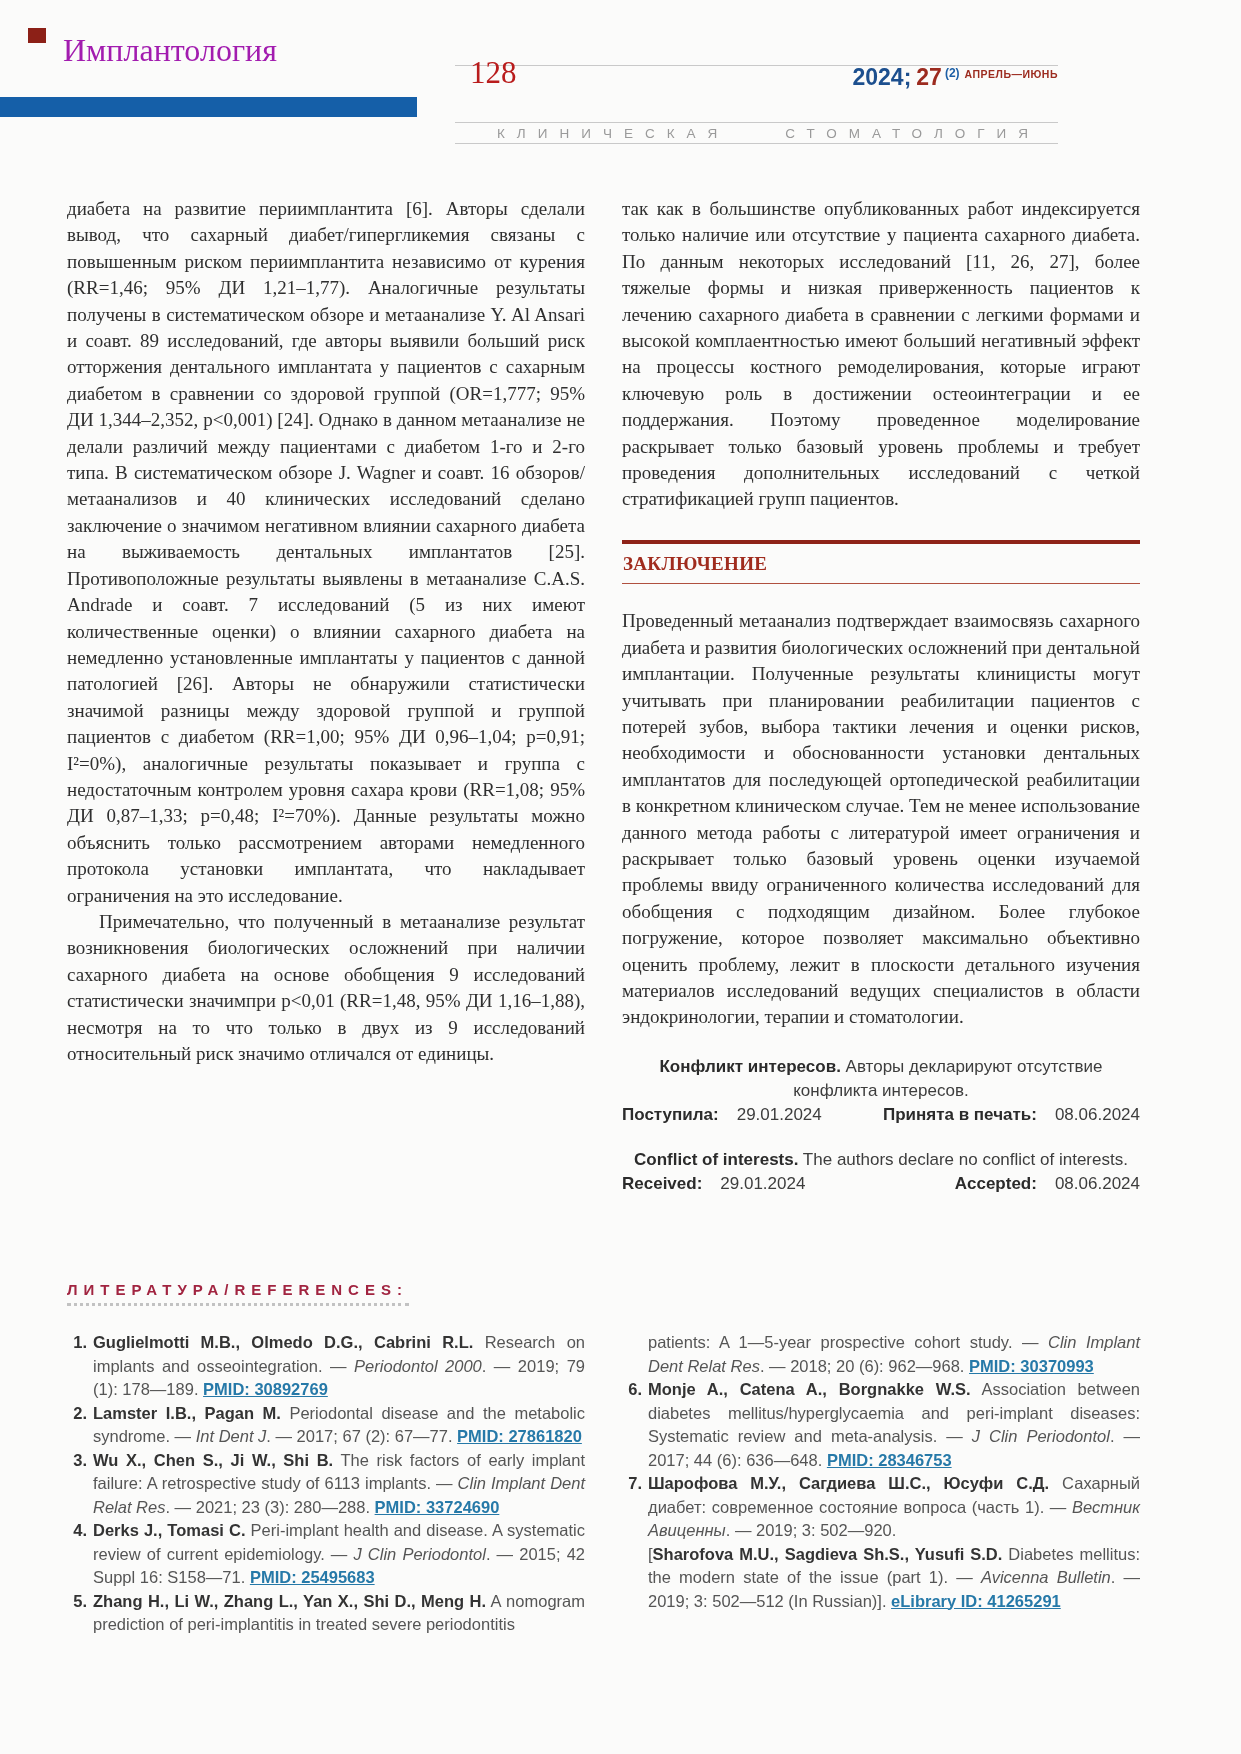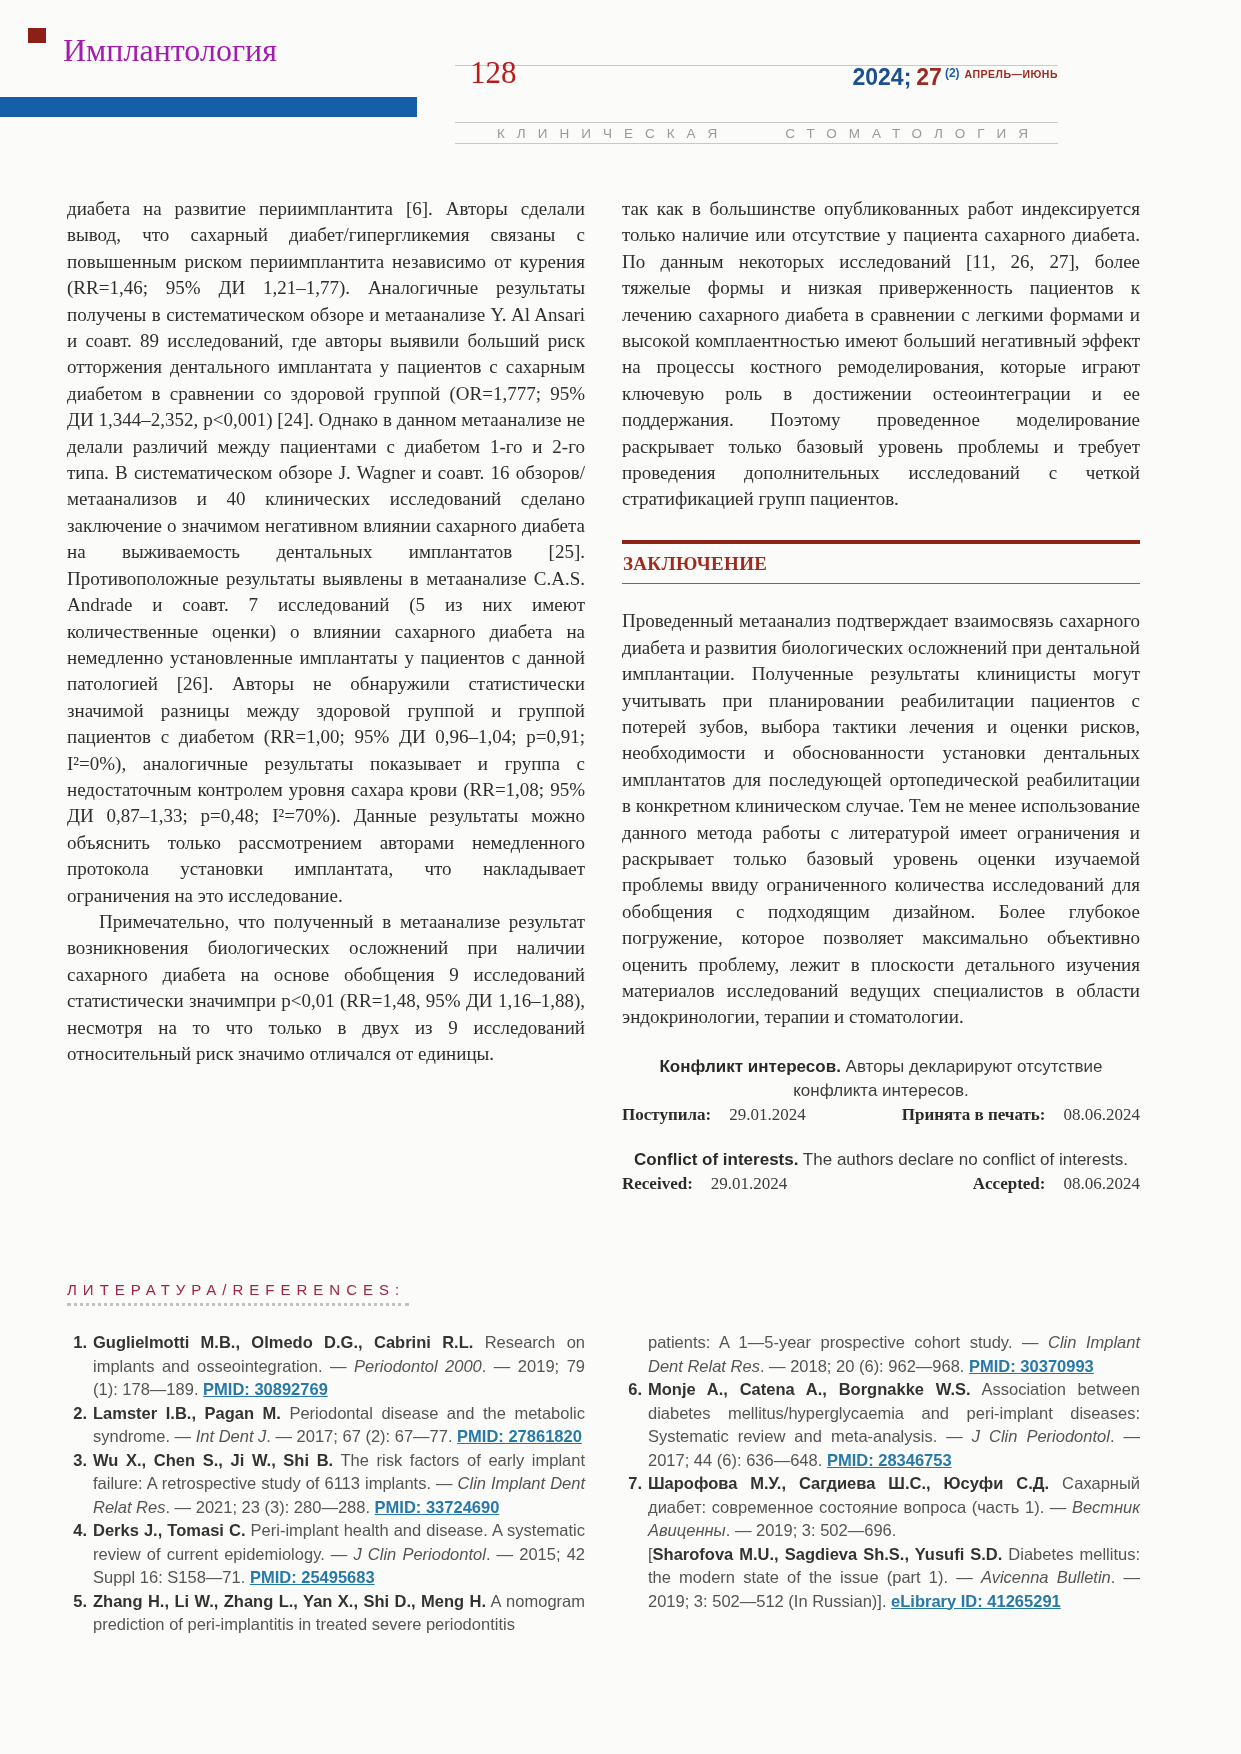--- a/index.html
+++ b/index.html
@@ -20,26 +20,26 @@
   .columns{position:absolute;left:67px;top:196px;width:1073px;display:flex;gap:37px}
   .col{width:518px;font-size:19px;line-height:26.4px;text-align:justify}
   .para{margin:0}
   .para.indent{text-indent:32px}
   .concl-block{margin-top:27px;margin-bottom:24px}
   .rule-thick{height:4px;background:#8e2318}
   .concl-title{font-weight:bold;color:#a02c1e;font-size:19px;padding:7px 0 6px 1px;letter-spacing:.3px}
   .rule-thin{height:1px;background:#b0503f}
   .meta{margin-top:24px;font-family:"Liberation Sans",sans-serif;font-size:17px;line-height:24px;color:#3d3d3d;text-align:center}
   .meta b{color:#2b2b2b}
-  .dates{display:flex;justify-content:space-between;font-family:Liberation Serif, serif;font-size:17px;line-height:24px;color:#3d3d3d}
+  .dates{display:flex;justify-content:space-between;font-family:Liberation Sans, sans-serif;font-size:17px;line-height:24px;color:#3d3d3d}
   .dates .grp{display:flex;gap:18px}
   .dates b{color:#2b2b2b}
   .meta-en{margin-top:21px}
   .references{position:absolute;left:67px;top:1281px;width:1073px}
-  .ref-heading{font-family:"Liberation Sans",sans-serif;font-weight:normal;font-size:15px;letter-spacing:6px;color:#a12440;white-space:nowrap}
+  .ref-heading{font-family:"Liberation Sans",sans-serif;font-weight:bold;font-size:15px;letter-spacing:6px;color:#a12440;white-space:nowrap}
   .ref-dots{width:342px;border-bottom:3px dotted #c2c2c2;margin-top:5px}
   .ref-cols{display:flex;gap:37px;margin-top:25px}
   .ref-col{width:518px}
   .ref{position:relative;padding-left:26px;font-family:"Liberation Sans",sans-serif;font-size:16.5px;line-height:23.5px;color:#555;text-align:justify}
   .ref-num{position:absolute;left:0;top:0;width:20px;text-align:right;font-weight:bold;color:#333}
   .seg-b{font-weight:bold;color:#333}
   .seg-i{font-style:italic}
   .seg-r{}
   .ref-link{color:#2679a8;font-weight:bold;cursor:pointer}
 </style>
@@ -115,17 +115,17 @@
     <div class="ref-col">
         <div class="ref"><span class="ref-num">1.</span><span class="seg-b">Guglielmotti M.B., Olmedo D.G., Cabrini R.L.</span><span class="seg-r"> Research on implants and osseointegration. — </span><span class="seg-i">Periodontol 2000</span><span class="seg-r">. — 2019; 79 (1): 178—189. </span><a class="ref-link" href="#">PMID: 30892769</a></div>
         <div class="ref"><span class="ref-num">2.</span><span class="seg-b">Lamster I.B., Pagan M.</span><span class="seg-r"> Periodontal disease and the metabolic syndrome. — </span><span class="seg-i">Int Dent J</span><span class="seg-r">. — 2017; 67 (2): 67—77. </span><a class="ref-link" href="#">PMID: 27861820</a></div>
         <div class="ref"><span class="ref-num">3.</span><span class="seg-b">Wu X., Chen S., Ji W., Shi B.</span><span class="seg-r"> The risk factors of early implant failure: A retrospective study of 6113 implants. — </span><span class="seg-i">Clin Implant Dent Relat Res</span><span class="seg-r">. — 2021; 23 (3): 280—288. </span><a class="ref-link" href="#">PMID: 33724690</a></div>
         <div class="ref"><span class="ref-num">4.</span><span class="seg-b">Derks J., Tomasi C.</span><span class="seg-r"> Peri-implant health and disease. A systematic review of current epidemiology. — </span><span class="seg-i">J Clin Periodontol</span><span class="seg-r">. — 2015; 42 Suppl 16: S158—71. </span><a class="ref-link" href="#">PMID: 25495683</a></div>
         <div class="ref"><span class="ref-num">5.</span><span class="seg-b">Zhang H., Li W., Zhang L., Yan X., Shi D., Meng H.</span><span class="seg-r"> A nomogram prediction of peri-implantitis in treated severe periodontitis</span></div>
       </div>
     <div class="ref-col">
         <div class="ref"><span class="ref-num"></span><span class="seg-r">patients: A 1—5-year prospective cohort study. — </span><span class="seg-i">Clin Implant Dent Relat Res</span><span class="seg-r">. — 2018; 20 (6): 962—968. </span><a class="ref-link" href="#">PMID: 30370993</a></div>
         <div class="ref"><span class="ref-num">6.</span><span class="seg-b">Monje A., Catena A., Borgnakke W.S.</span><span class="seg-r"> Association between diabetes mellitus/hyperglycaemia and peri-implant diseases: Systematic review and meta-analysis. — </span><span class="seg-i">J Clin Periodontol</span><span class="seg-r">. — 2017; 44 (6): 636—648. </span><a class="ref-link" href="#">PMID: 28346753</a></div>
-        <div class="ref"><span class="ref-num">7.</span><span class="seg-b">Шарофова М.У., Сагдиева Ш.С., Юсуфи С.Д.</span><span class="seg-r"> Сахарный диабет: современное состояние вопроса (часть 1). — </span><span class="seg-i">Вестник Авиценны</span><span class="seg-r">. — 2019; 3: 502—696.</span></div>
+        <div class="ref"><span class="ref-num">7.</span><span class="seg-b">Шарофова М.У., Сагдиева Ш.С., Юсуфи С.Д.</span><span class="seg-r"> Сахарный диабет: современное состояние вопроса (часть 1). — </span><span class="seg-i">Вестник Авиценны</span><span class="seg-r">. — 2019; 3: 502—920.</span></div>
         <div class="ref"><span class="ref-num"></span><span class="seg-r">[</span><span class="seg-b">Sharofova M.U., Sagdieva Sh.S., Yusufi S.D.</span><span class="seg-r"> Diabetes mellitus: the modern state of the issue (part 1). — </span><span class="seg-i">Avicenna Bulletin</span><span class="seg-r">. — 2019; 3: 502—512 (In Russian)]. </span><a class="ref-link" href="#">eLibrary ID: 41265291</a></div>
       </div>
   </div>
 </section>
 
 </body></html>

